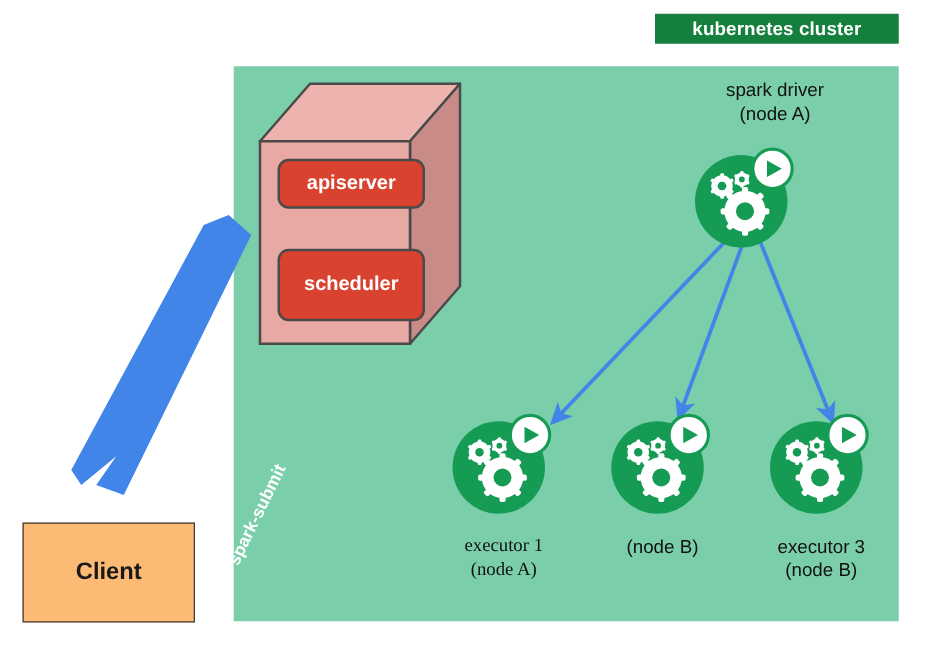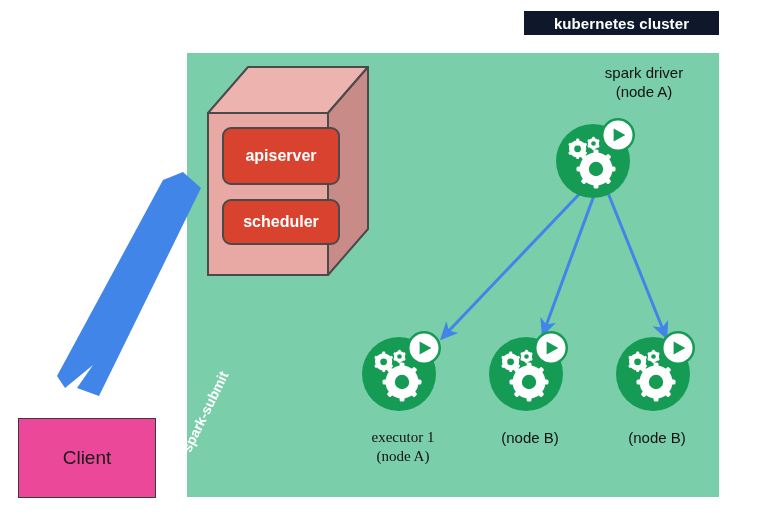--- a/index.html
+++ b/index.html
@@ -24,21 +24,21 @@
     width: 532px;
     height: 444px;
     background: #7ACFAA;
   }
   #cluster-badge {
     position: absolute;
     left: 524px;
     top: 11px;
     width: 195px;
     height: 24px;
-    background: #0f172a;
+    background: #15803d;
     display: flex;
     align-items: center;
     justify-content: center;
     color: #ffffff;
     font-size: 15px;
     font-weight: bold;
     letter-spacing: 0.1px;
     white-space: nowrap;
   }
 
@@ -58,22 +58,22 @@
     border-radius: 9px;
     display: flex;
     align-items: center;
     justify-content: center;
     color: #ffffff;
     font-size: 16px;
     font-weight: bold;
     box-sizing: border-box;
     white-space: nowrap;
   }
-  #box-apiserver { left: 22px; top: 62px;  width: 118px; height: 58px; }
-  #box-scheduler { left: 22px; top: 134px; width: 118px; height: 46px; }
+  #box-apiserver { left: 22px; top: 62px;  width: 118px; height: 40px; }
+  #box-scheduler { left: 22px; top: 134px; width: 118px; height: 58px; }
 
   
   #spark-submit-arrow {
     position: absolute;
     left: 55px;
     top: 160px;
     width: 160px;
     height: 250px;
   }
   #spark-submit-label {
@@ -92,45 +92,46 @@
     pointer-events: none;
   }
 
   
   #client-box {
     position: absolute;
     left: 18px;
     top: 418px;
     width: 138px;
     height: 80px;
-    background: #ec4899;
+    background: #fdba74;
     border: 1px solid #3a3a3a;
     box-sizing: border-box;
     display: flex;
     align-items: center;
     justify-content: center;
     font-size: 19px;
     color: #1a1a1a;
+    font-weight: bold;
   }
 
   
   .node-icon { position: absolute; }
   .node-icon svg { display: block; }
 
   .node-label {
     position: absolute;
     text-align: center;
     font-size: 15px;
     color: #111111;
     line-height: 19px;
     white-space: nowrap;
   }
 
   #driver-icon  { left: 554px; top: 117px; width: 86px; height: 82px; }
-  #driver-label { left: 554px; top: 63px;  width: 180px; }
+  #driver-label { left: 530px; top: 63px;  width: 180px; }
 
   #exec1-icon  { left: 360px; top: 330px; width: 86px; height: 82px; }
   #exec2-icon  { left: 487px; top: 330px; width: 86px; height: 82px; }
   #exec3-icon  { left: 614px; top: 330px; width: 86px; height: 82px; }
 
   #exec1-label { left: 333px; top: 428px; width: 140px; font-family: Liberation Serif, serif; }
   #exec2-label { left: 460px; top: 428px; width: 140px; }
   #exec3-label { left: 587px; top: 428px; width: 140px; }
 
   
@@ -342,16 +343,17 @@
         <rect x="39.6" y="32.5" width="4.9" height="39" rx="1.6" transform="rotate(135 42 52)"></rect>
         <circle cx="42" cy="52" r="7.2" fill="#169B55"></circle>
       </g>
       <g>
         <circle cx="64" cy="18" r="14.5" fill="#FFFFFF"></circle>
         <polygon points="59.6,11.4 71.4,18 59.6,24.6" fill="#169B55"></polygon>
       </g>
     </svg>
   </div>
   <div class="node-label" id="exec3-label">
+    <div>executor 3</div>
     <div>(node B)</div>
   </div>
 
 </div>
 
 </body></html>

